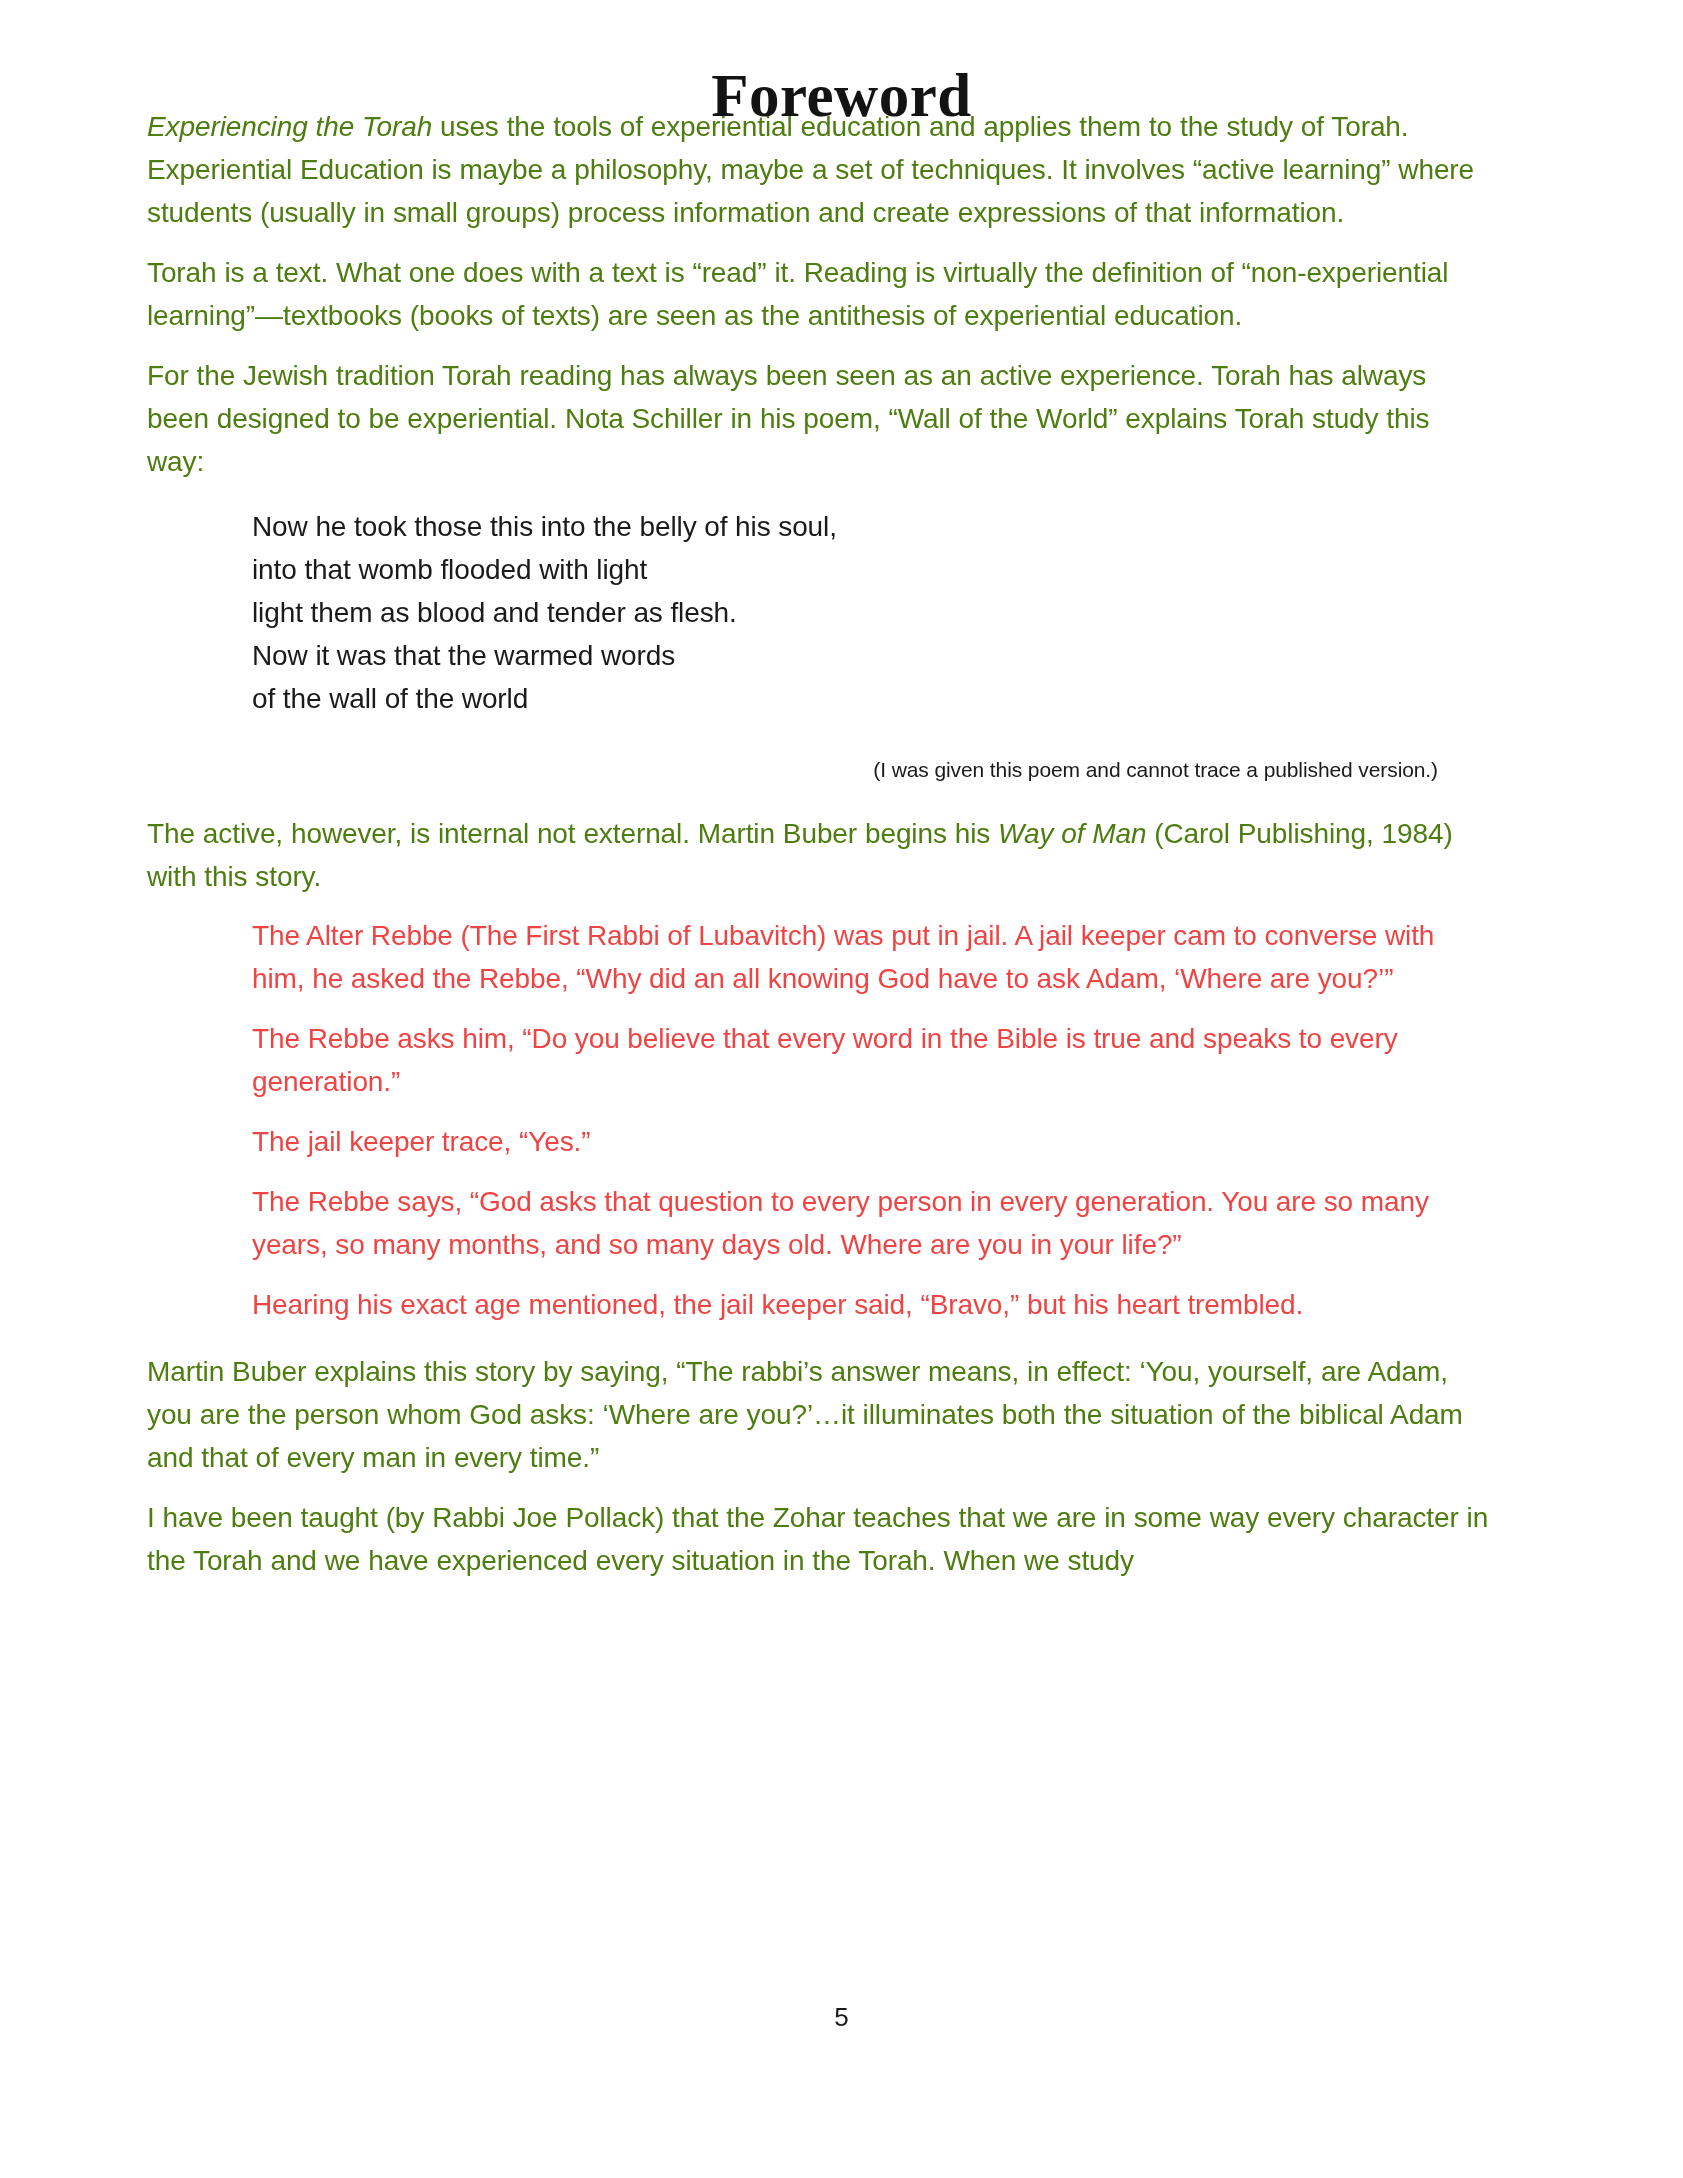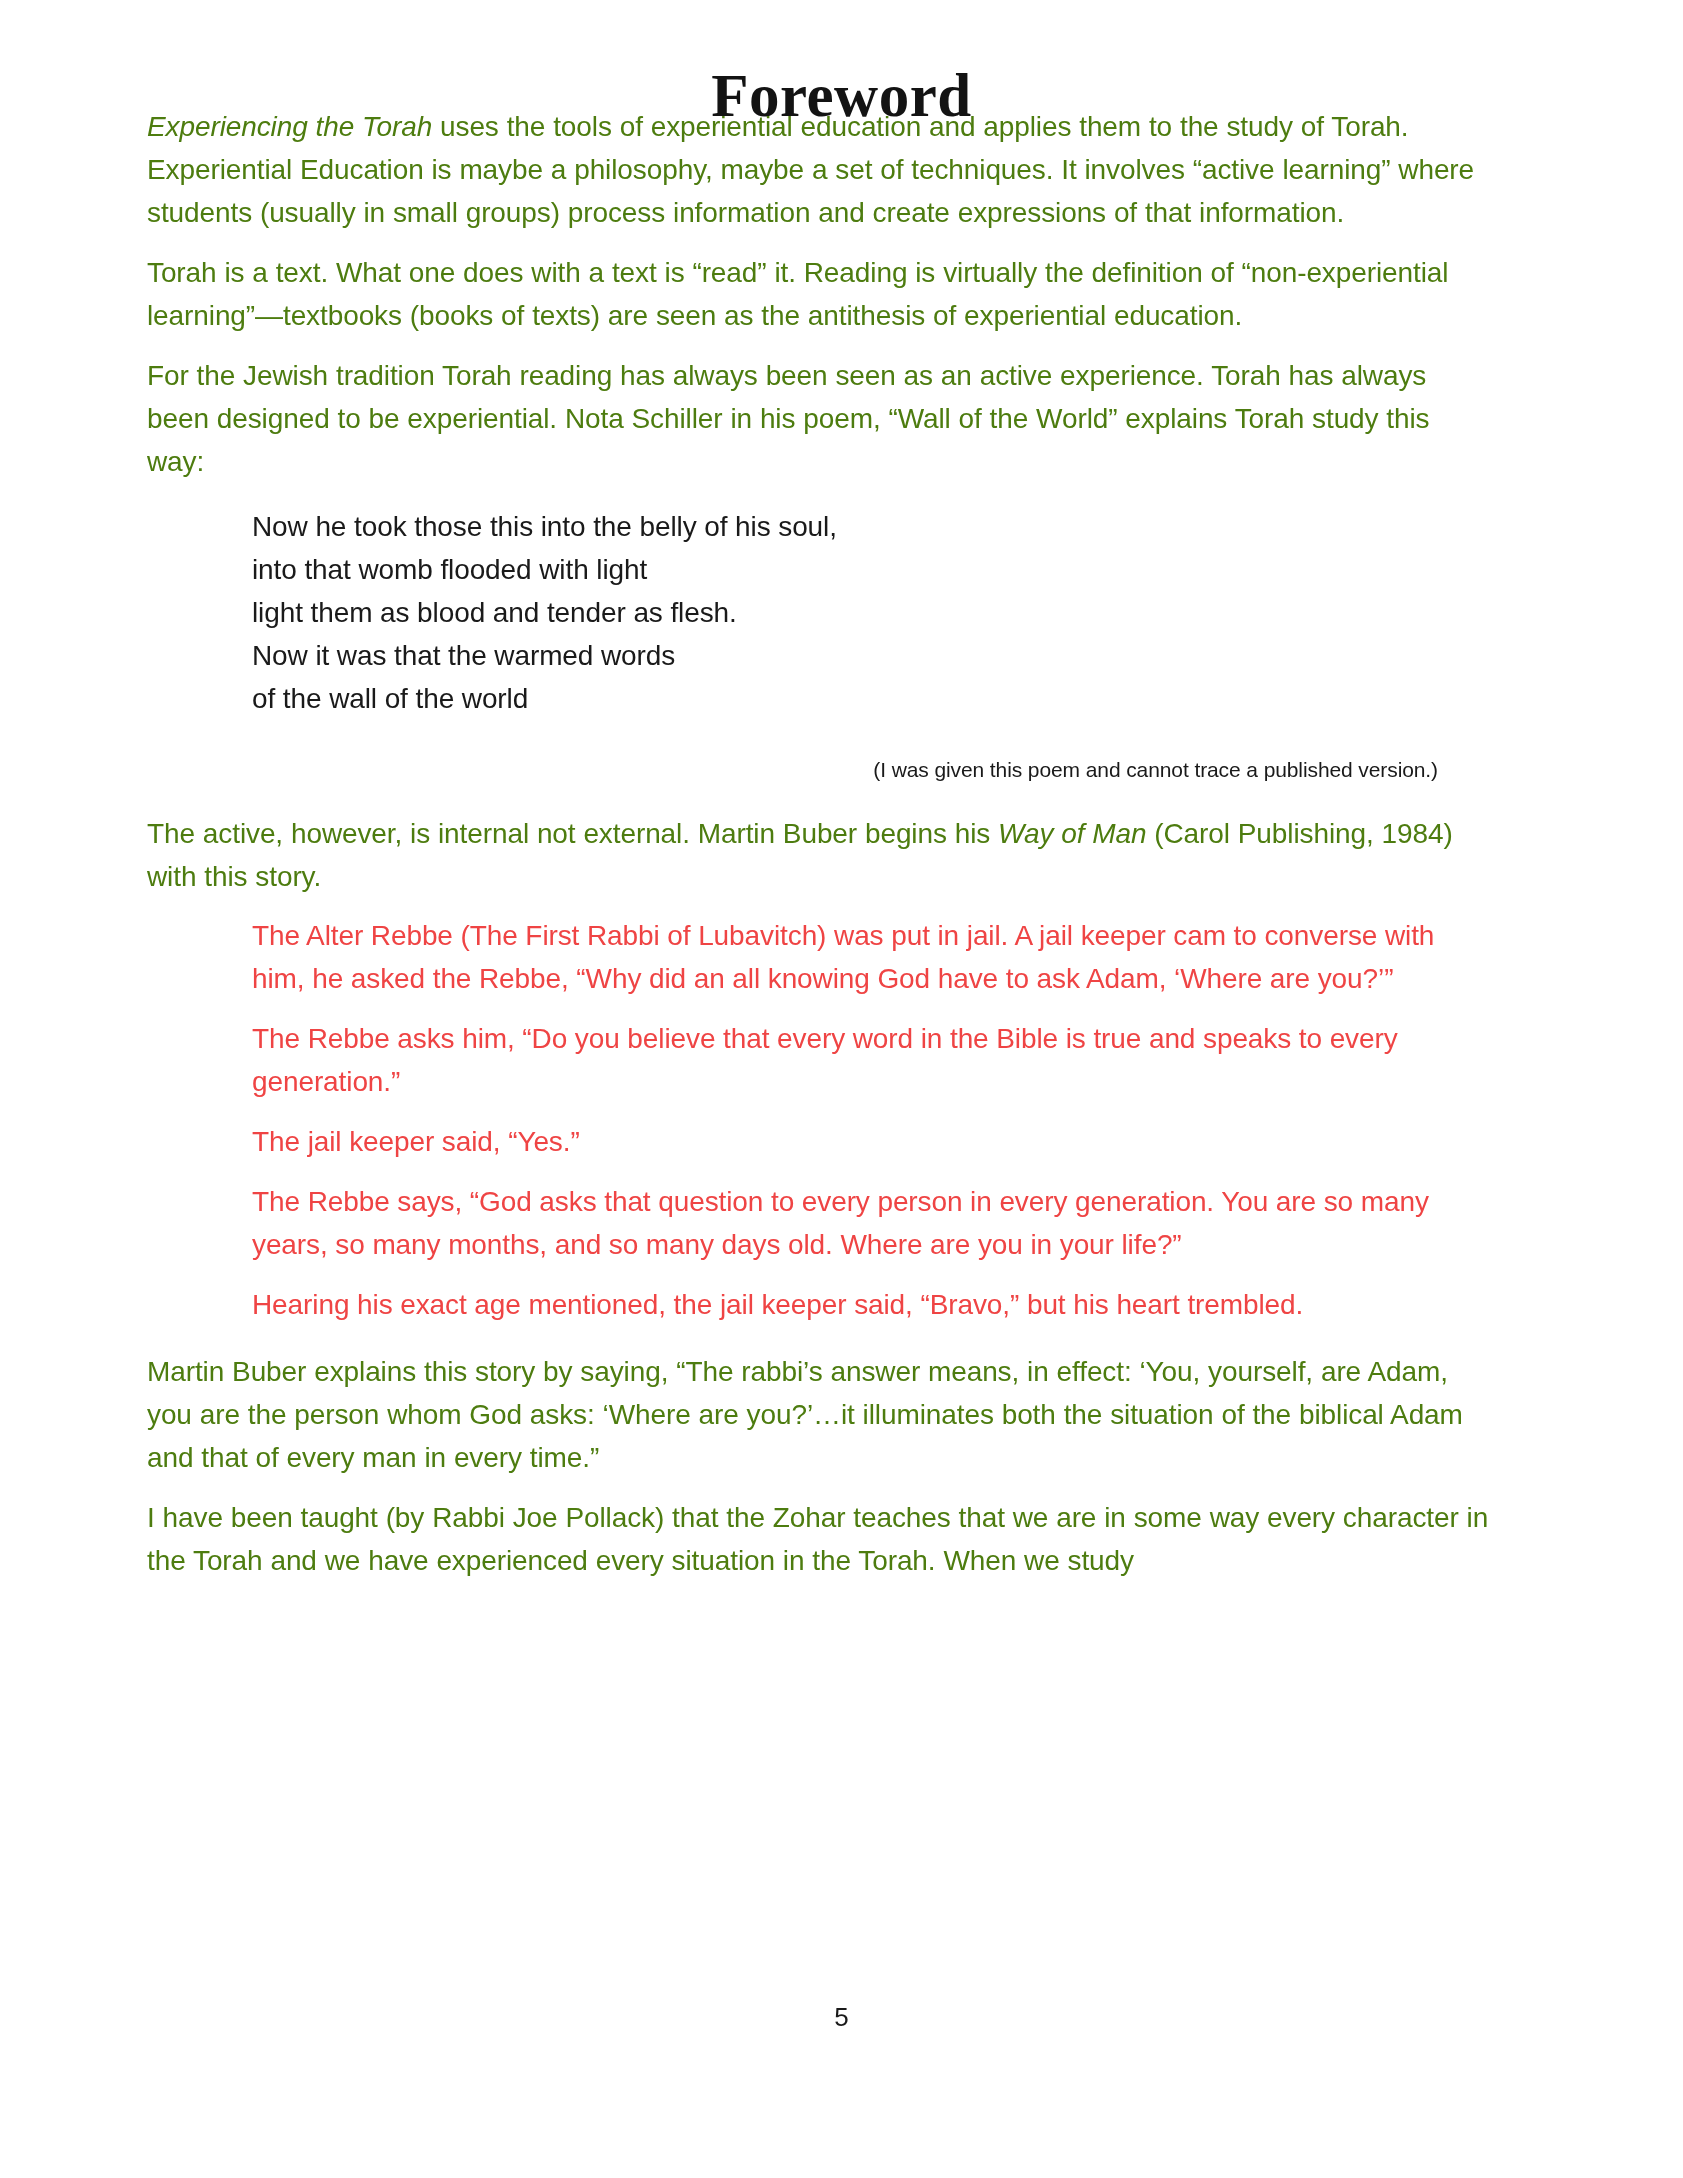--- a/index.html
+++ b/index.html
@@ -133,21 +133,21 @@
       <div class="vline">of the wall of the world</div>
     </div>
 
     <div class="source-note">(I was given this poem and cannot trace a published version.)</div>
 
     <p class="para tight"><span>The active, however, is internal not external. Martin Buber begins his </span><em class="ital">Way of Man</em><span> (Carol Publishing, 1984) with this story.</span></p>
 
     <div class="story">
       <p>The Alter Rebbe (The First Rabbi of Lubavitch) was put in jail. A jail keeper cam to converse with him, he asked the Rebbe, “Why did an all knowing God have to ask Adam, ‘Where are you?’”</p>
       <p>The Rebbe asks him, “Do you believe that every word in the Bible is true and speaks to every generation.”</p>
-      <p>The jail keeper said, “Yes.”</p>
+      <p>The jail keeper trace, “Yes.”</p>
       <p>The Rebbe says, “God asks that question to every person in every generation. You are so many years, so many months, and so many days old. Where are you in your life?”</p>
       <p>Hearing his exact age mentioned, the jail keeper said, “Bravo,” but his heart trembled.</p>
     </div>
 
     <div class="after-story">
       <p class="para">Martin Buber explains this story by saying, “The rabbi’s answer means, in effect: ‘You, yourself, are Adam, you are the person whom God asks: ‘Where are you?’…it illuminates both the situation of the biblical Adam and that of every man in every time.”</p>
       <p class="para">I have been taught (by Rabbi Joe Pollack) that the Zohar teaches that we are in some way every character in the Torah and we have experienced every situation in the Torah. When we study</p>
     </div>
 
   </div>

